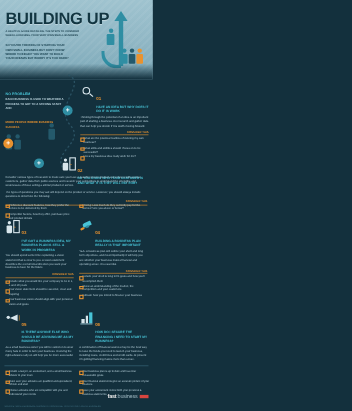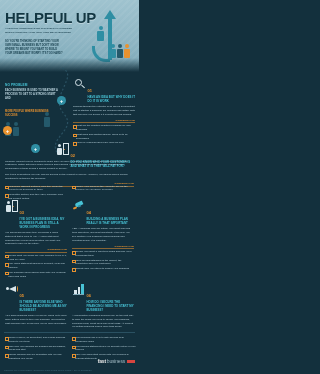--- a/index.html
+++ b/index.html
@@ -174,21 +174,21 @@
   .credit { position:absolute; left:4px; bottom:3px; font-size:2.1px; color:#3f6d7e; }
 </style>
 </head>
 <body>
 
 <div class="poster">
 
   <div class="header">
     <div class="hdr-tex"></div>
 
-    <div class="title">HELPFUL UP</div>
+    <div class="title">BUILDING UP</div>
     <div class="subtitle">A HELPFUL GUIDE DETAILING THE STEPS TO CONSIDER WHEN LAUNCHING YOUR VERY OWN SMALL BUSINESS</div>
     <div class="intro">SO YOU'RE THINKING OF STARTING YOUR OWN SMALL BUSINESS BUT DON'T KNOW WHERE TO BEGIN? YOU WANT TO BUILD YOUR DREAMS BUT WORRY IT'S TOO HARD?</div>
 
     <div class="arrow-head"></div>
     <div class="arrow-up"></div>
     <div class="arrow-curve"></div>
 
     <div class="fig fig-solo">
       <div class="head"></div>
         <div class="body"></div>

